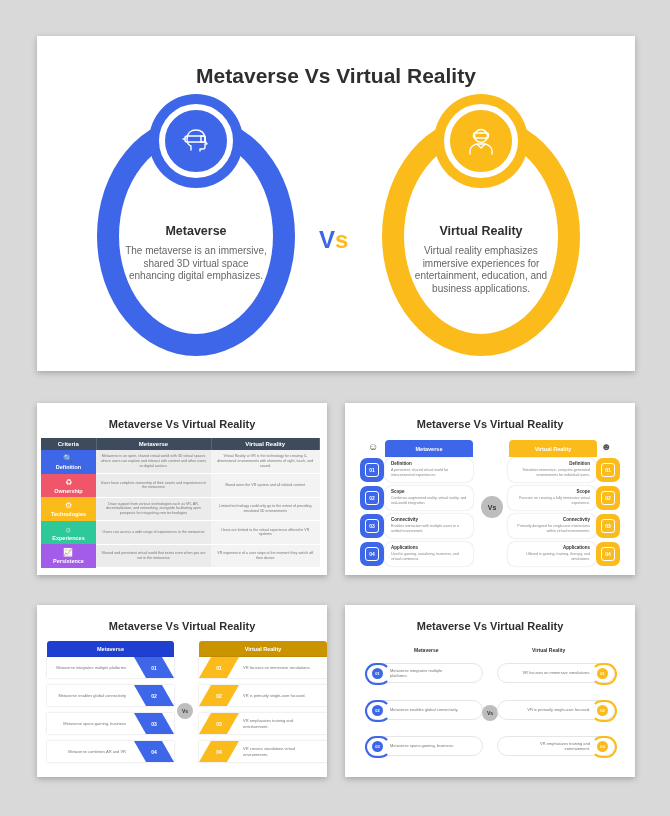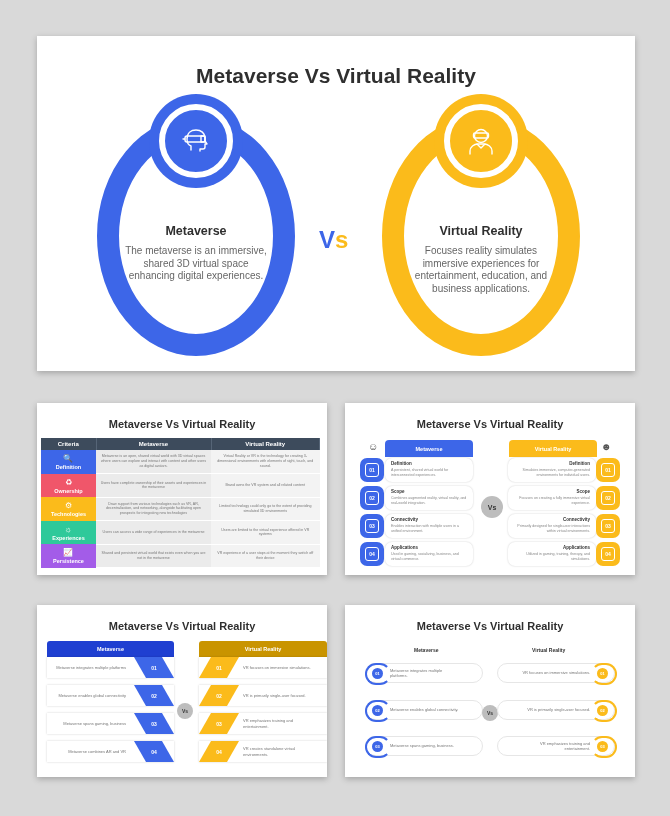--- a/index.html
+++ b/index.html
@@ -160,41 +160,41 @@
       <svg width="34" height="34" viewBox="0 0 34 34" fill="none" stroke="#fff" stroke-width="1.4" stroke-linecap="round" stroke-linejoin="round">
         <path d="M12 26 v-4 c-3-1-4-4-4-7 c0-6 4-9 9-9 c5 0 9 3 9 8 v3 l2 3 h-2 v3 c0 1-1 2-2 2 h-3 v2"></path>
         <rect x="6" y="12" width="20" height="6" rx="2"></rect>
         <rect x="22" y="12" width="4" height="6"></rect>
         <path d="M6 15 h-2"></path>
       </svg>
     </div>
   </div>
   <div class="hero-text meta">
     <h3>Metaverse</h3>
-    <p>The metaverse is an immersive, shared 3D virtual space enhancing digital experiences.</p>
+    <p>The metaverse is an immersive, shared 3D virtual space enhancing digital emphasizes.</p>
   </div>
 
   <div class="hero-vs">
     <span style="color:#3d66e8">V</span><span style="color:#fbbb1b">s</span>
   </div>
 
   <div class="hero-ring vr"></div>
   <div class="hero-badge vr">
     <div class="inner">
       <svg width="34" height="34" viewBox="0 0 34 34" fill="none" stroke="#fff" stroke-width="1.4" stroke-linecap="round" stroke-linejoin="round">
         <circle cx="17" cy="12" r="6.5"></circle>
         <rect x="9.5" y="9" width="15" height="5" rx="1.5"></rect>
         <path d="M6 30 v-3 c0-4 4-7 8-7 h6 c4 0 8 3 8 7 v3"></path>
         <path d="M13 20 l4 4 l4-4"></path>
       </svg>
     </div>
   </div>
   <div class="hero-text vr">
     <h3>Virtual Reality</h3>
-    <p>Focuses reality simulates immersive experiences for entertainment, education, and business applications.</p>
+    <p>Virtual reality emphasizes immersive experiences for entertainment, education, and business applications.</p>
   </div>
 </div>
 
 <div class="slide" id="s2">
   <div class="slide-title">Metaverse Vs Virtual Reality</div>
   <table class="tbl">
     <thead>
       <tr>
         <th>Criteria</th>
         <th>Metaverse</th>

